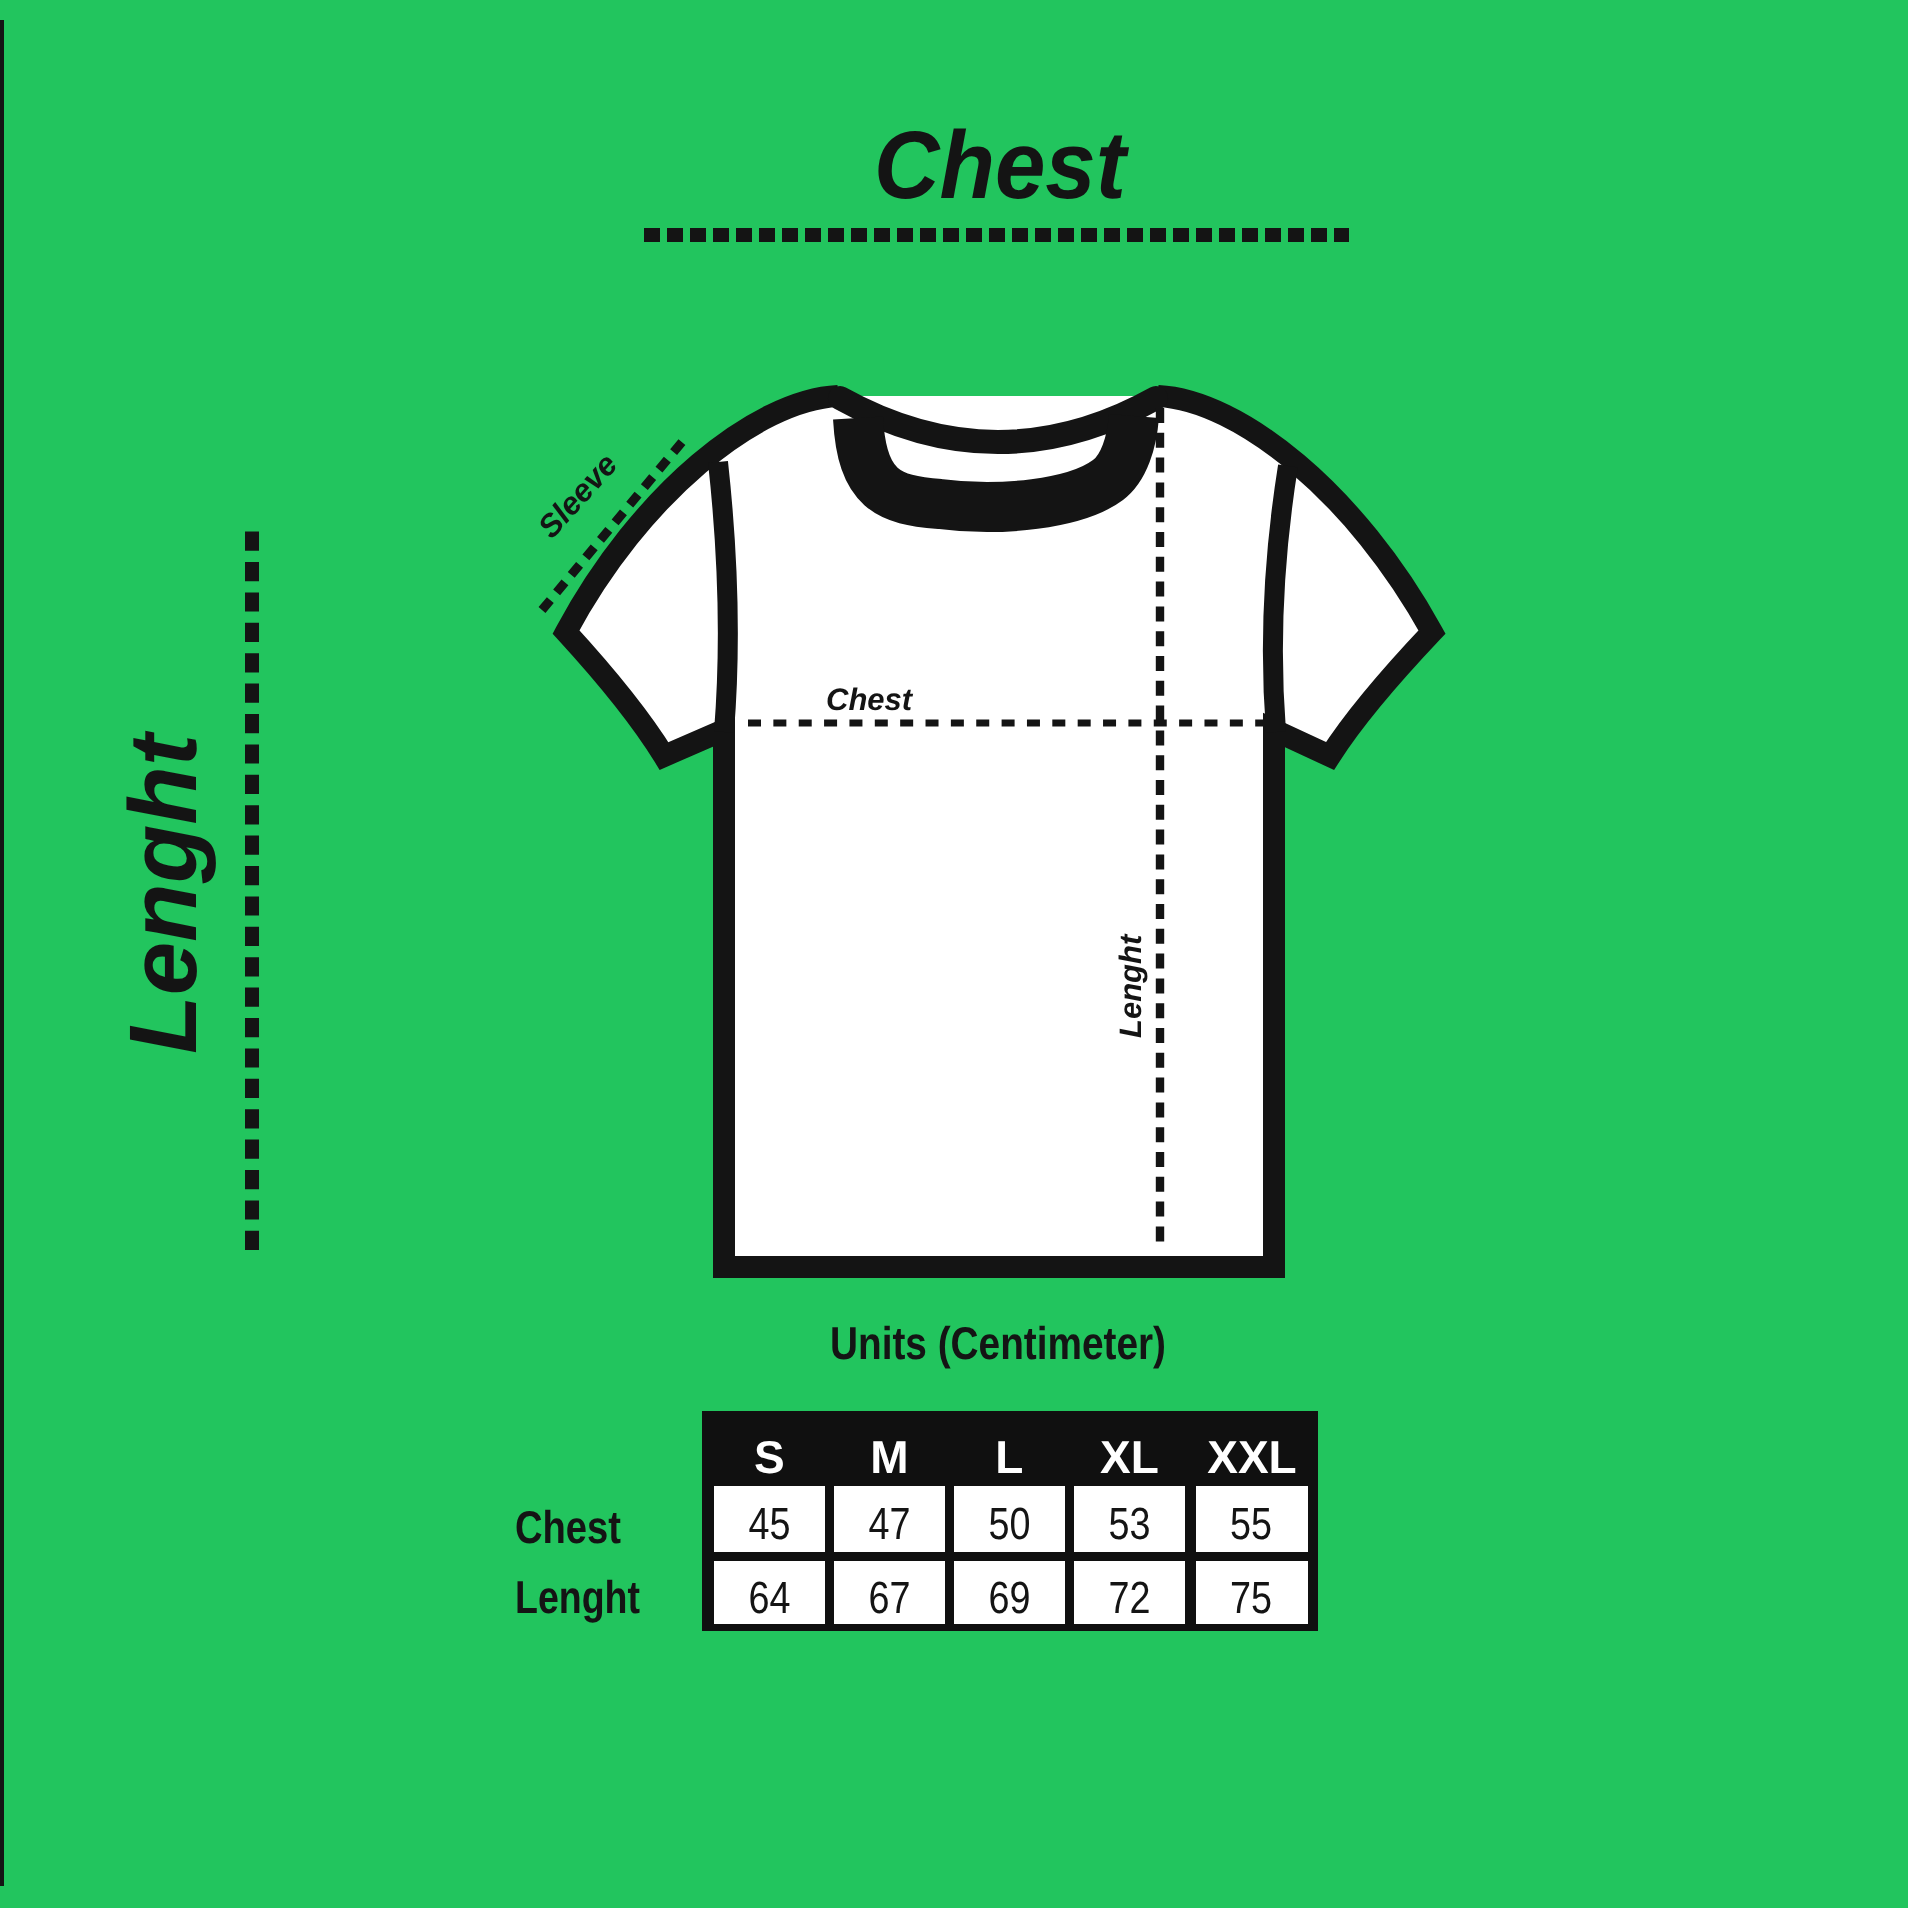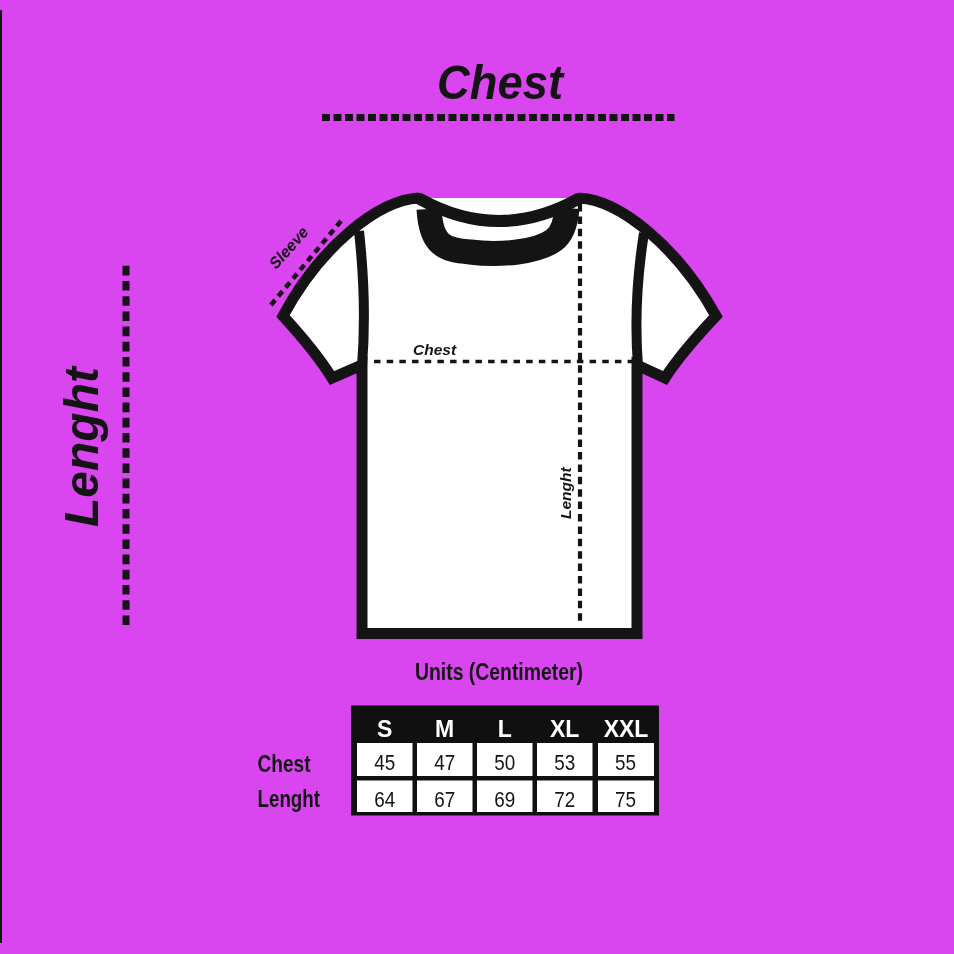--- a/index.html
+++ b/index.html
@@ -1,16 +1,16 @@
 <!DOCTYPE html>
 <html><head>
 <meta charset="utf-8">
 <style>
   html,body{margin:0;padding:0;background:#ffffff;}
-  #page{position:relative;width:954px;height:954px;background:#d946ef;overflow:hidden;
+  #page{position:relative;width:954px;height:954px;background:#22c55e;overflow:hidden;
         font-family:"Liberation Sans", sans-serif;}
   svg{position:absolute;left:0;top:0;will-change:transform;transform:translateZ(0);}
   text{font-family:"Liberation Sans", sans-serif;}
 </style>
 </head>
 <body>
 <div id="page">
 <svg width="954" height="954" viewBox="0 0 954 954">
 
   <rect x="0" y="10" width="2" height="933" fill="#141414"></rect>

